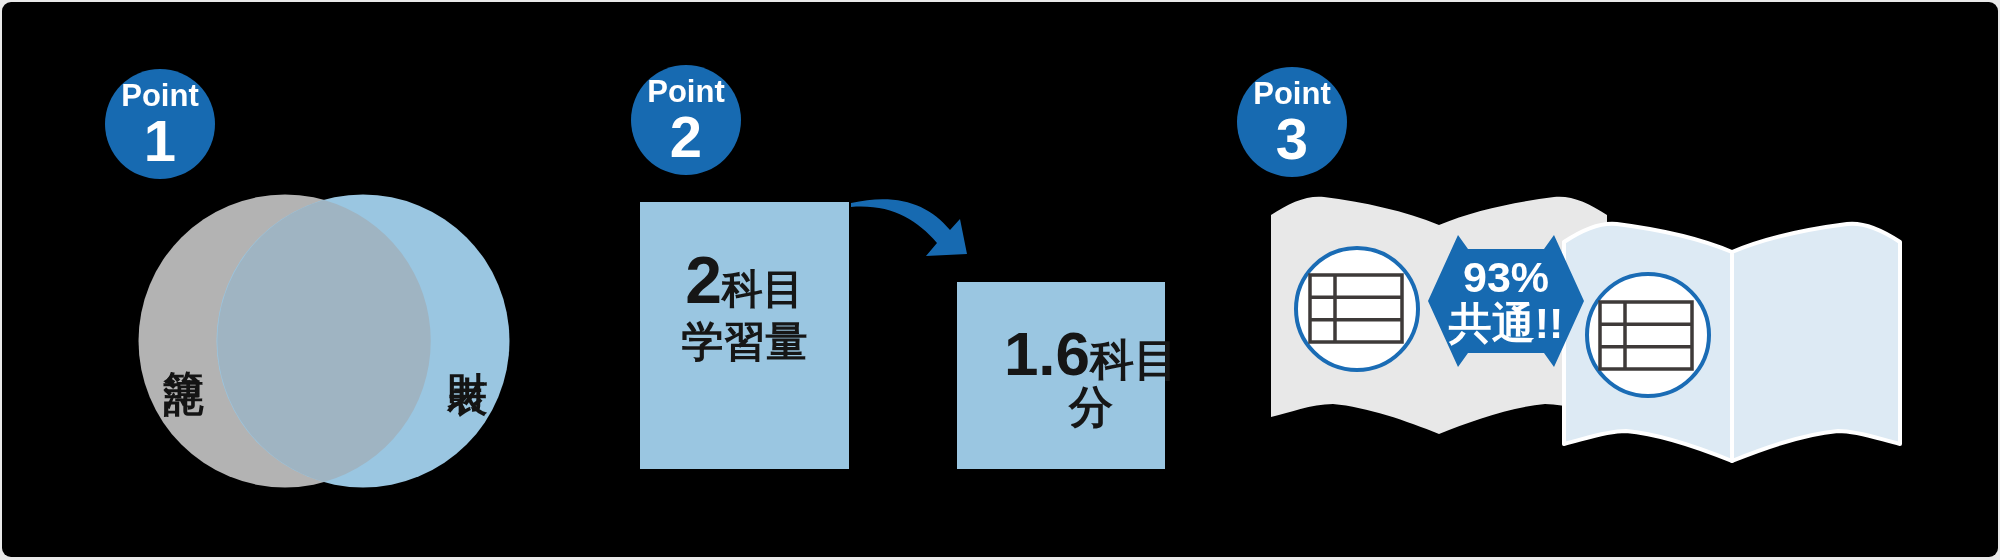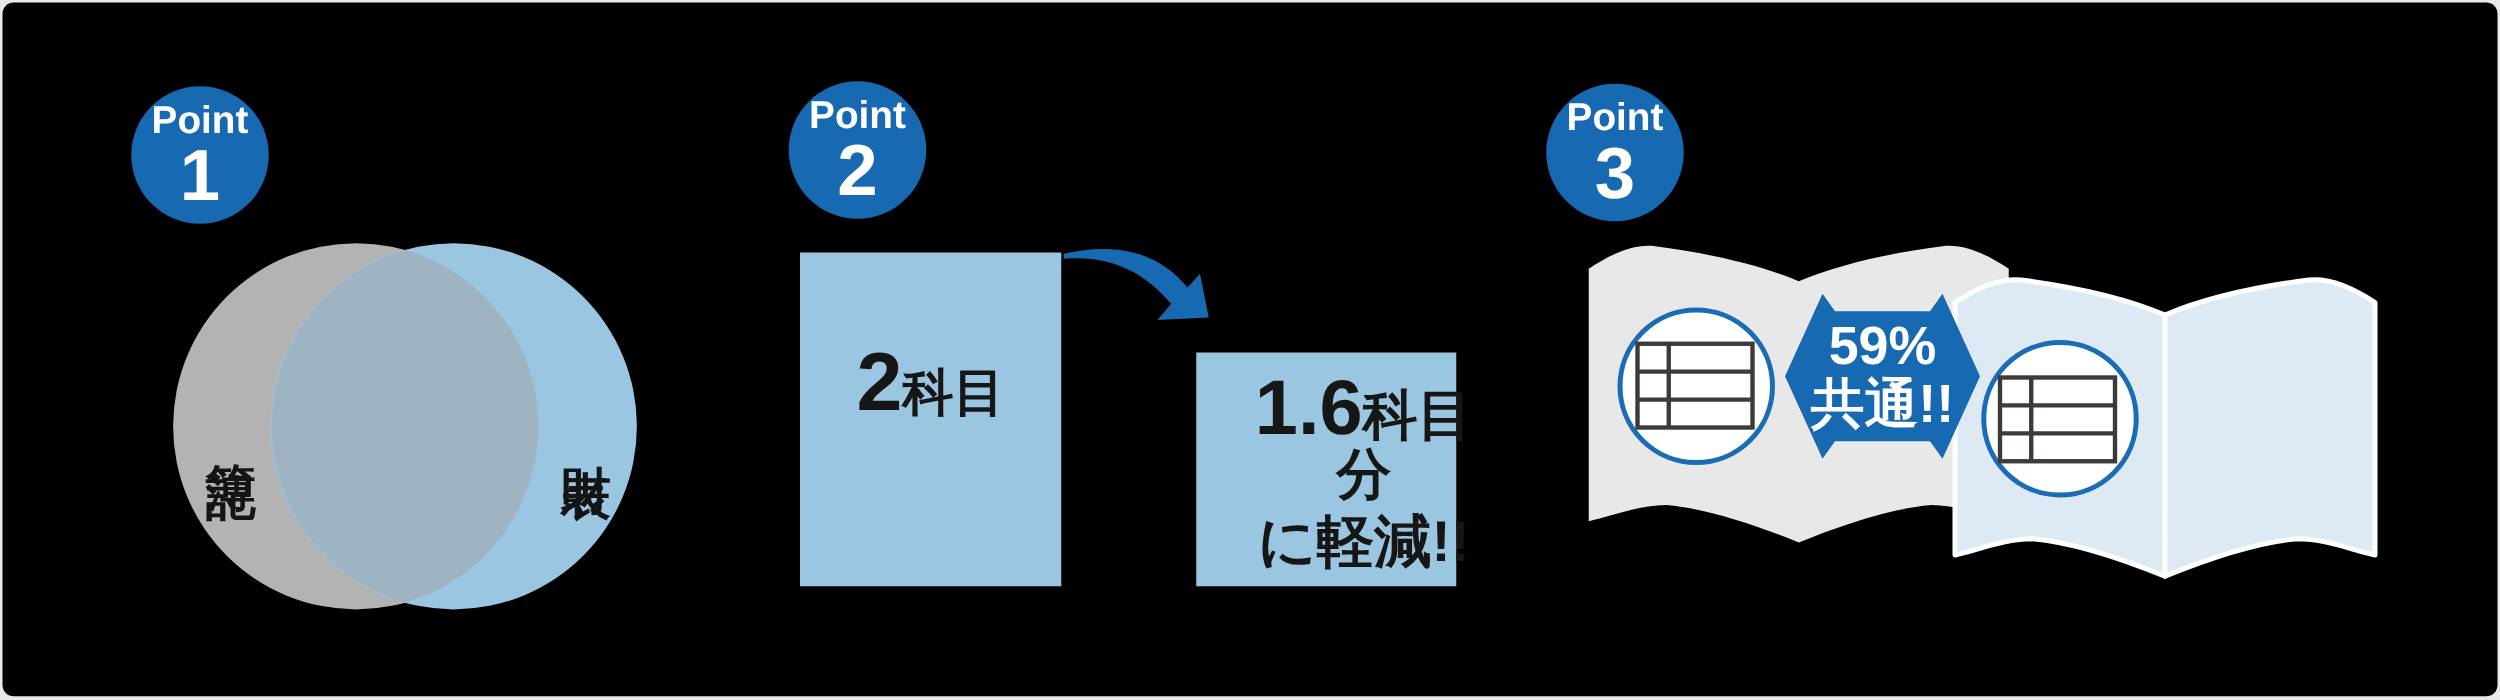--- a/index.html
+++ b/index.html
@@ -107,28 +107,28 @@
       <div class="n">3</div>
     </div>
 
     <div class="txt vlabel" style="left:182px;top:341px;">簿記</div>
     <div class="txt vlabel" style="left:466px;top:342px;">財表</div>
 
     <div class="boxtext" style="left:638px;top:200px;width:209px;height:205px;">
       <div class="l1">
         <span class="big-num">2</span><span class="big-unit">科目</span>
       </div>
+      <div class="l2 big-l2">学習量</div>
     </div>
 
     <div class="boxtext" style="left:955px;top:280px;width:208px;height:187px;padding-left:30px;">
       <div class="l1">
         <span class="small-num">1.6</span><span class="small-unit">科目分</span>
       </div>
-      <div class="l2 small-l2">に軽減!!</div>
     </div>
 
     <div class="txt hextext" style="left:1504px;top:299px;">
-      <div>59%</div>
+      <div>93%</div>
       <div>共通!!</div>
     </div>
 
   </div>
 </div>
 
 </body></html>

